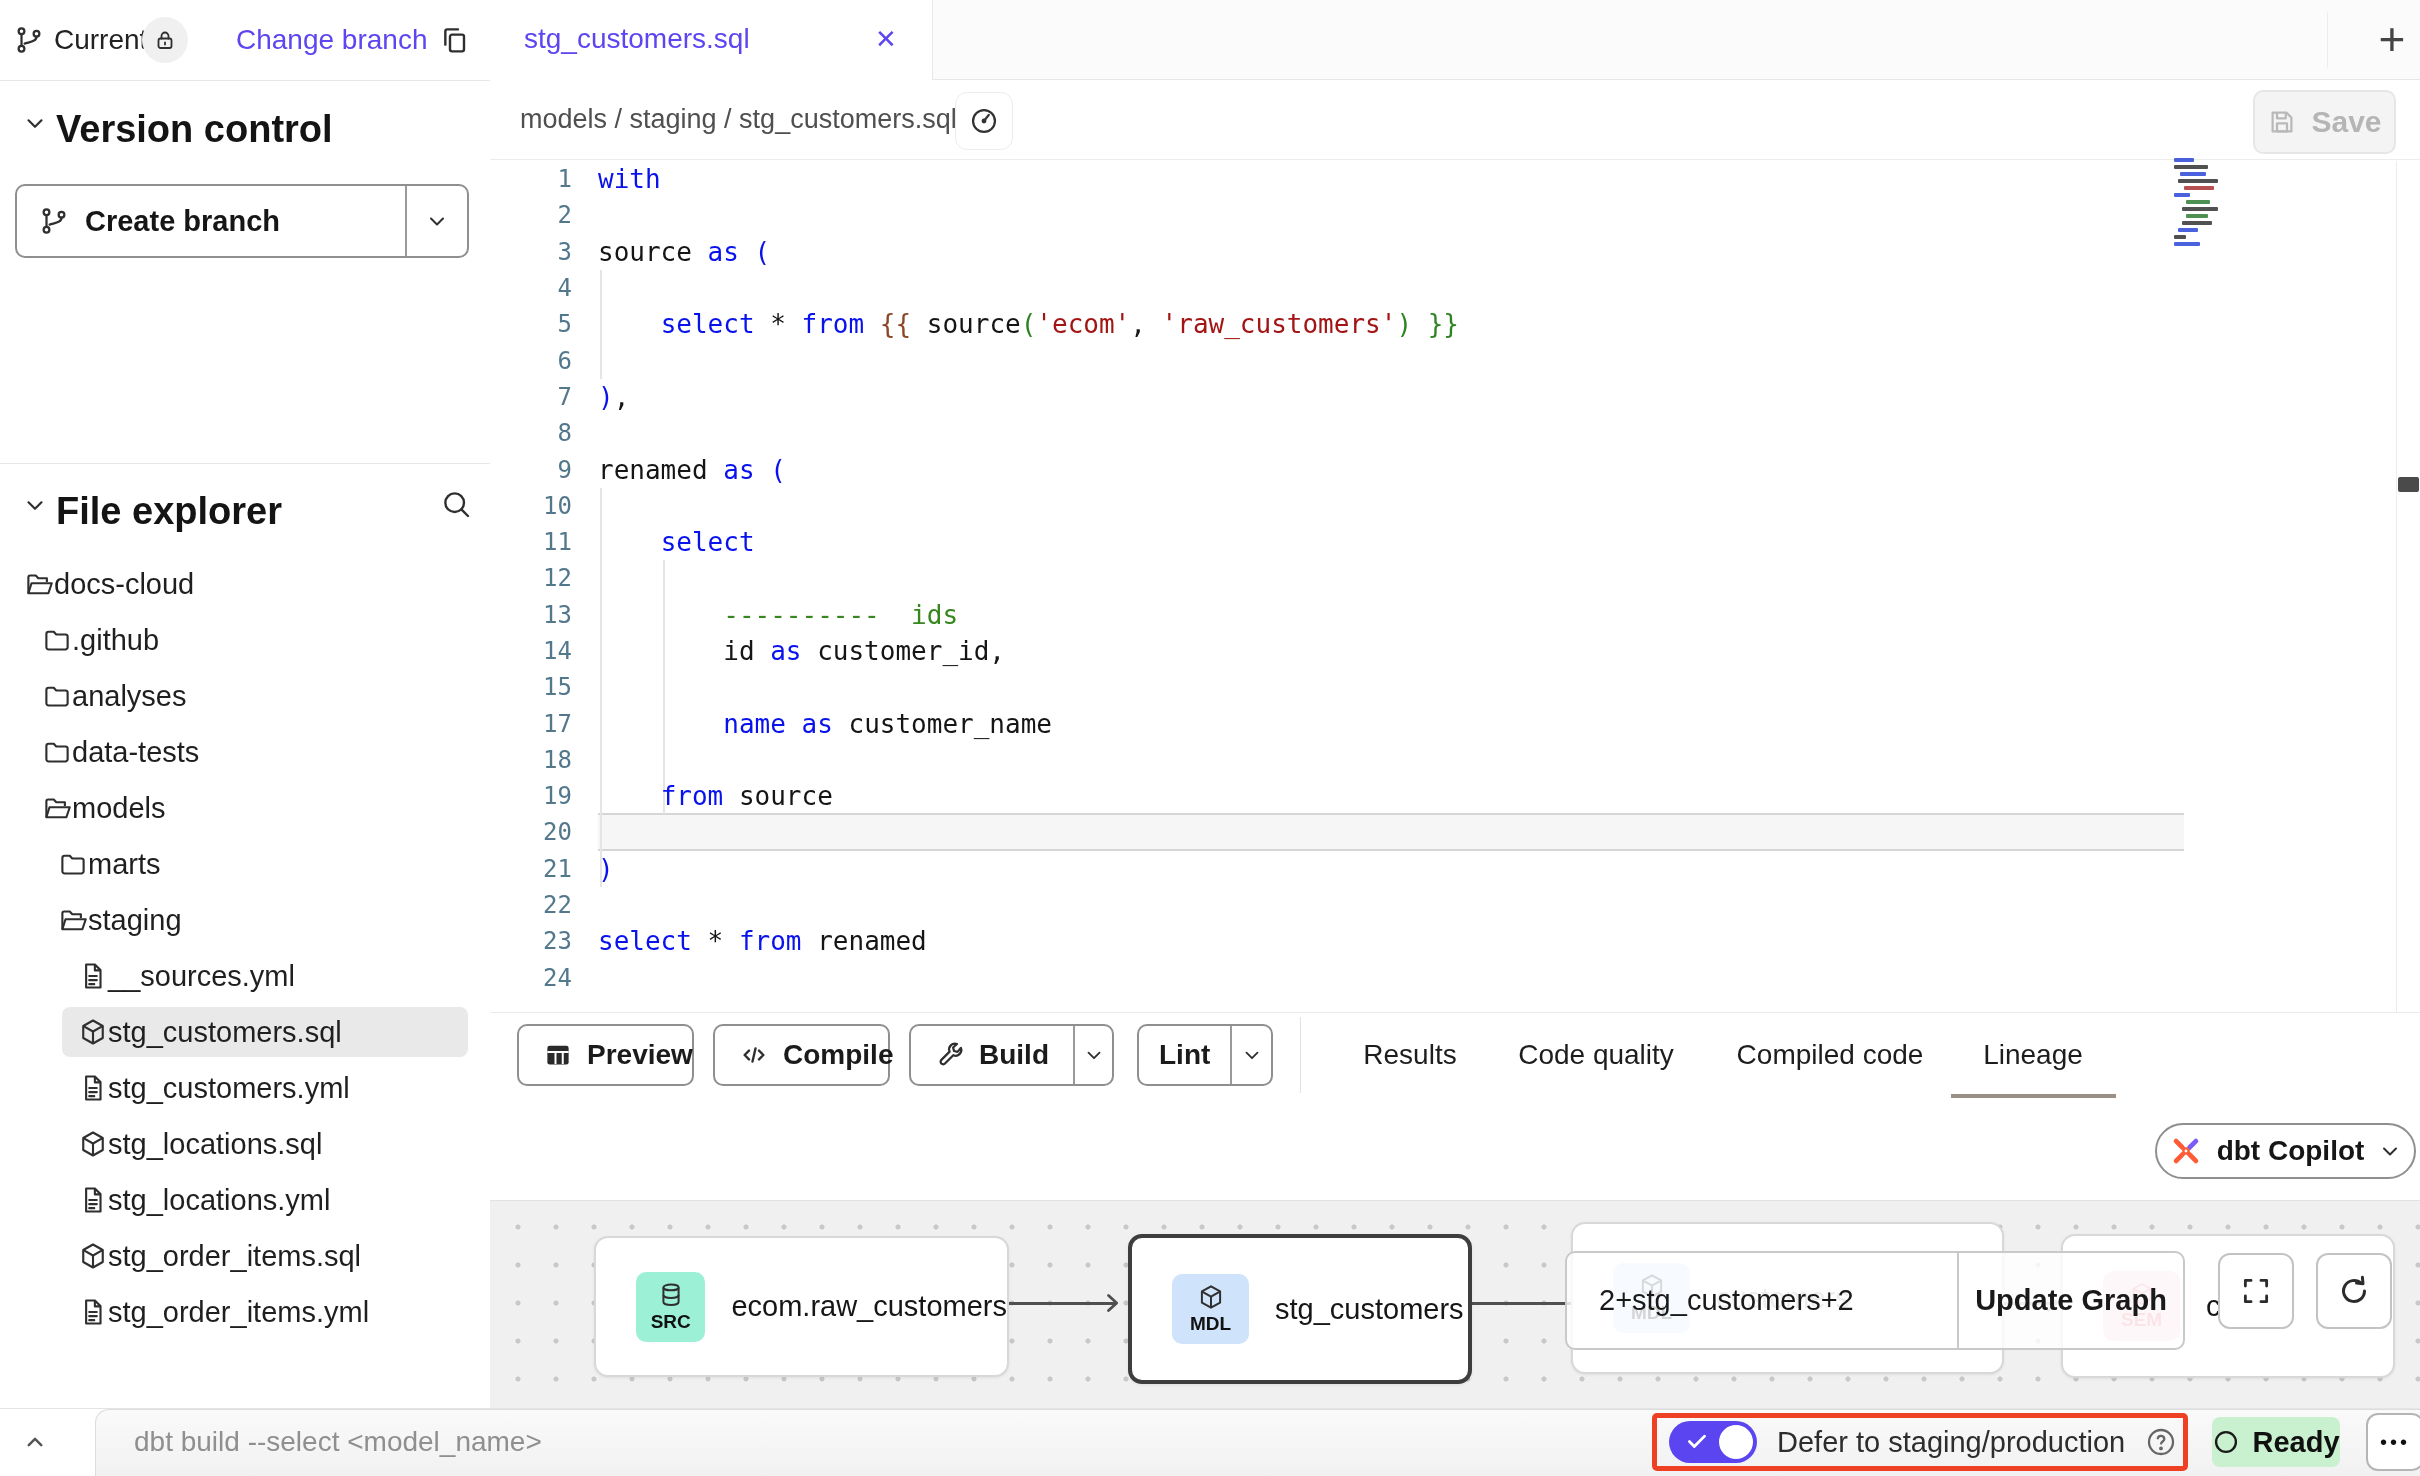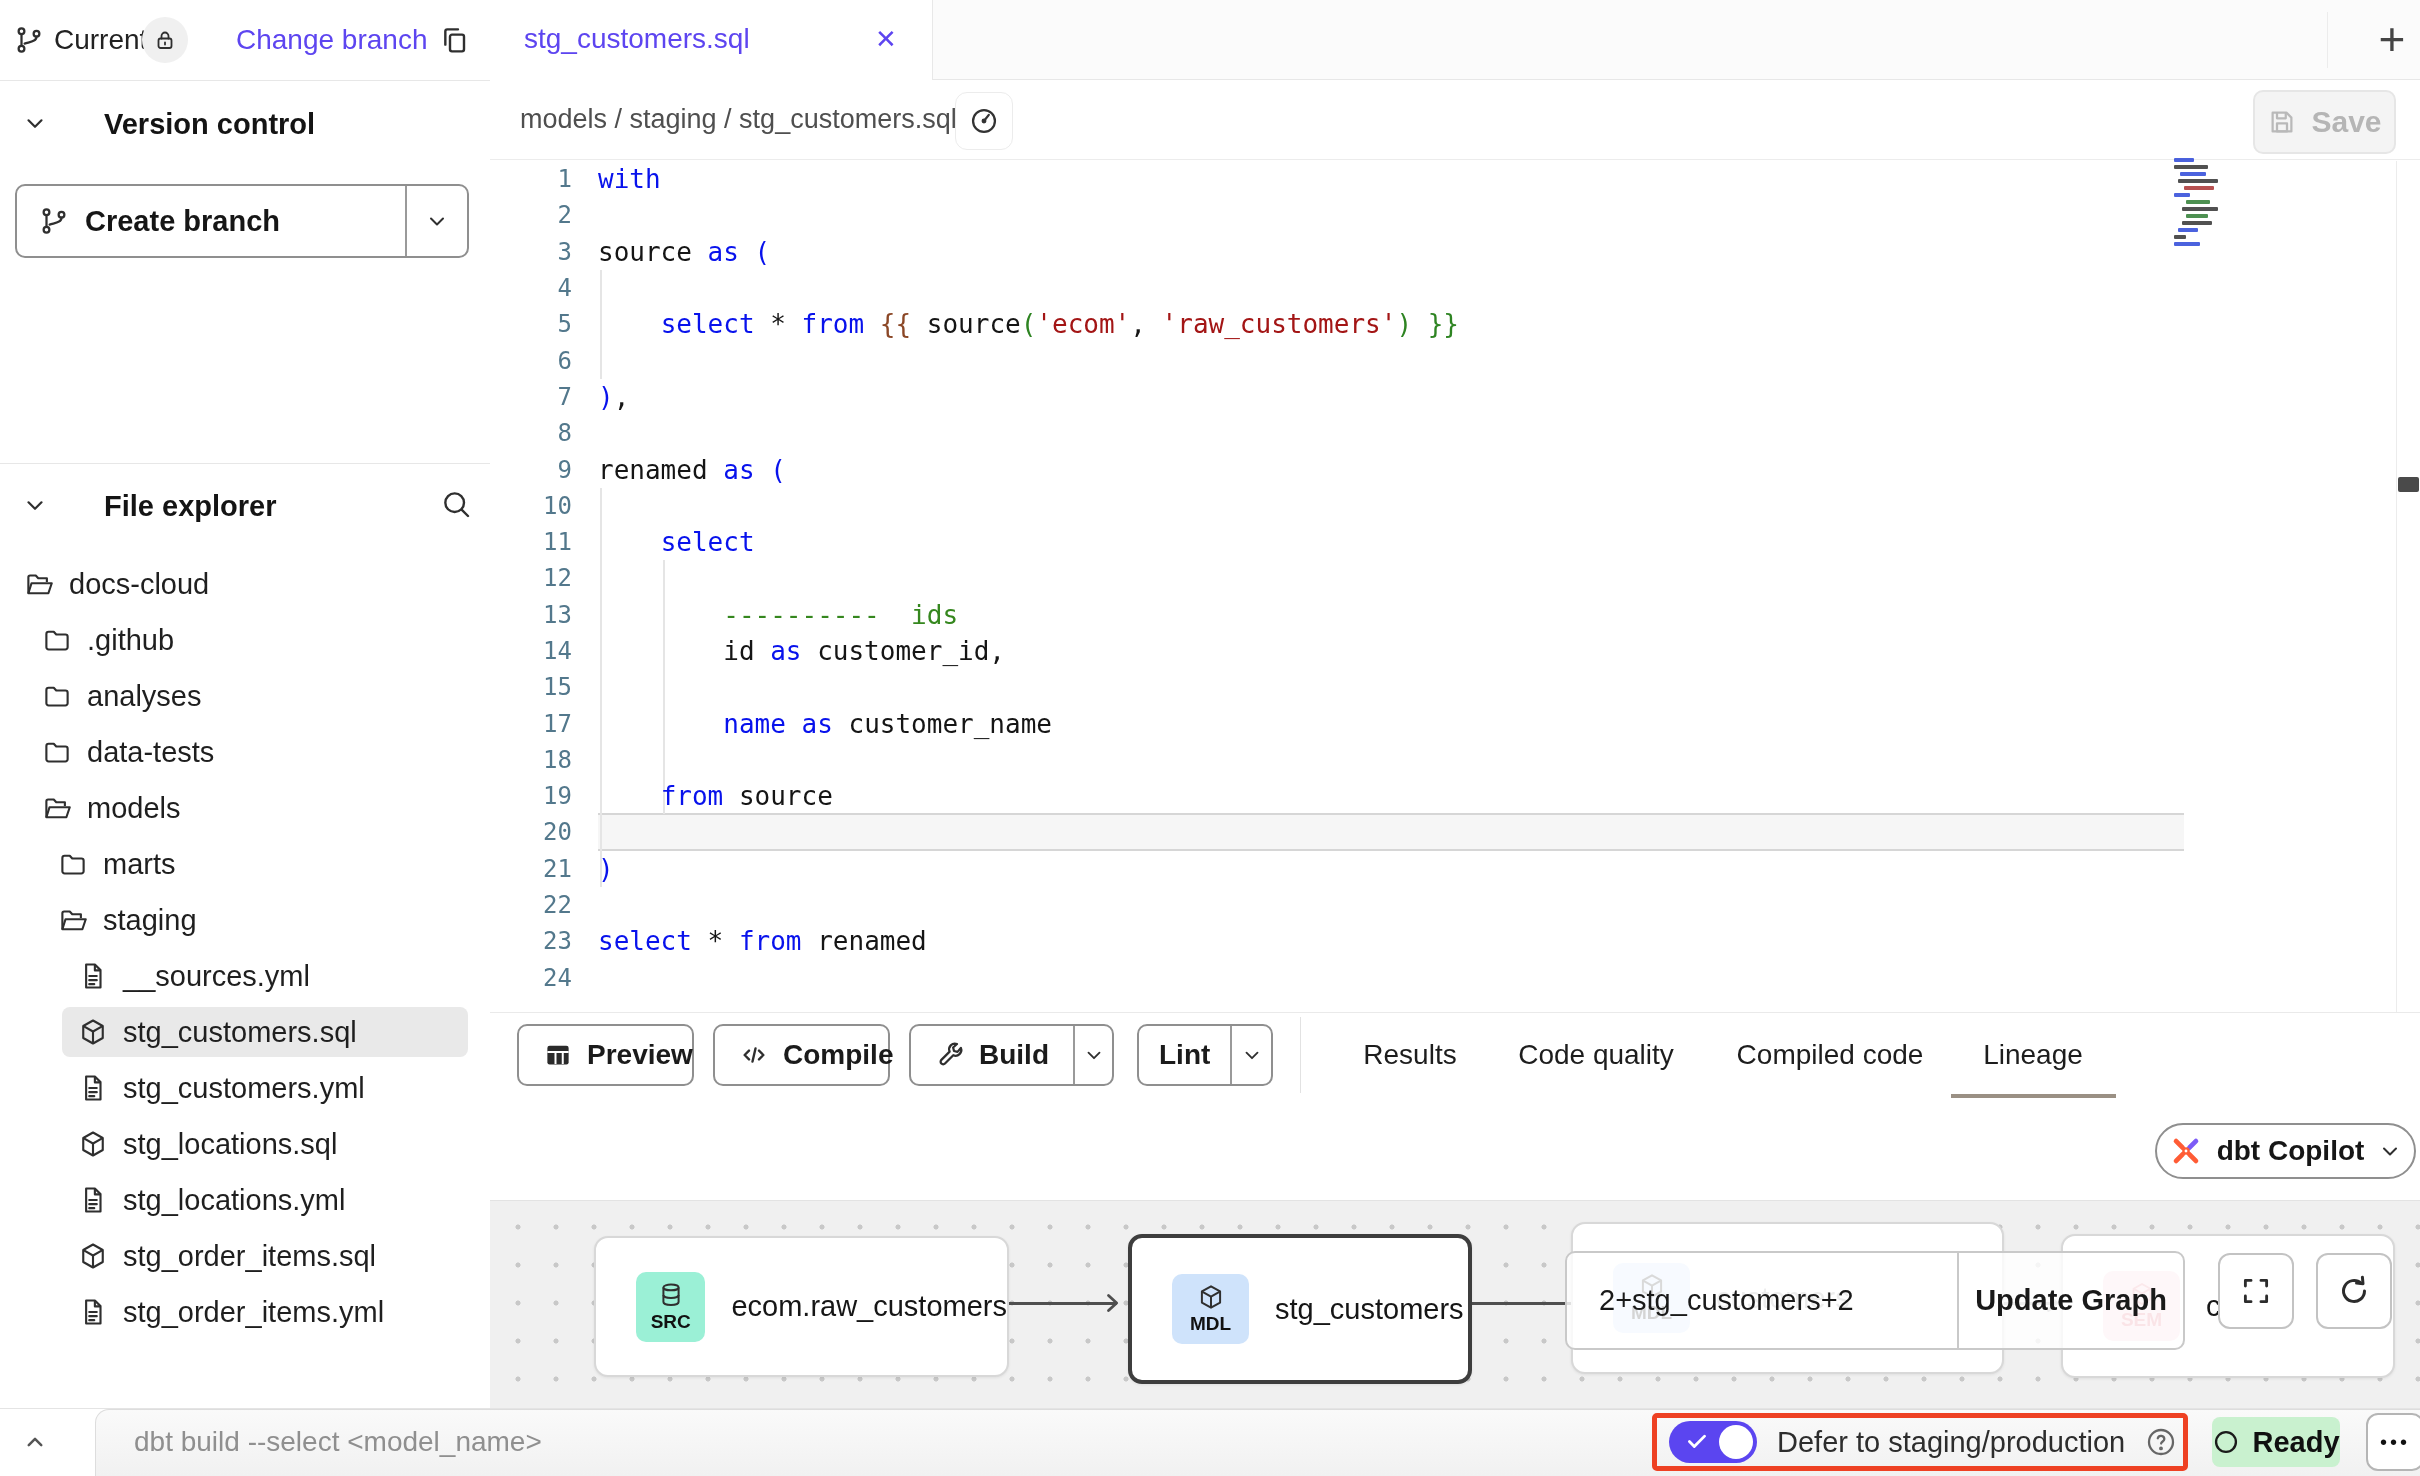--- a/index.html
+++ b/index.html
@@ -9,33 +9,33 @@
   svg{display:block;}
   .ico{color:#2f2f2f;}
 
   
   .sidebar{position:absolute;left:0;top:0;width:490px;height:1408px;background:#fff;border-right:1px solid #e3e3e3;}
   .branch-row{position:absolute;left:0;top:0;width:100%;height:80px;border-bottom:1px solid #e7e7e7;}
   .branch-label{position:absolute;left:54px;top:0;line-height:80px;font-size:28px;font-weight:500;color:#222;}
   .lock-badge{position:absolute;left:142px;top:17px;width:46px;height:46px;border-radius:50%;background:#f0f0f0;
               display:flex;align-items:center;justify-content:center;}
   .change-branch{position:absolute;left:236px;top:0;line-height:80px;font-size:28px;font-weight:500;color:#5d45f0;cursor:pointer;}
-  .sec-title{font-size:29px;font-weight:700;color:#141414;margin-left:48px;}
+  .sec-title{font-size:38px;font-weight:700;color:#141414;}
   .vc-chevron{position:absolute;left:22px;top:110px;}
   .vc-title{position:absolute;left:56px;top:108px;}
   .create-branch{position:absolute;left:15px;top:184px;width:450px;height:70px;border:2px solid #8f8f8f;border-radius:10px;
                  background:#fff;display:flex;align-items:center;}
   .cb-main{flex:1;display:flex;align-items:center;gap:16px;padding-left:22px;font-size:29px;font-weight:600;color:#161616;}
   .cb-split{width:60px;height:100%;border-left:2px solid #9a9a9a;display:flex;align-items:center;justify-content:center;}
   .fe-divider{position:absolute;left:0;top:463px;width:100%;border-top:1px solid #e7e7e7;}
   .fe-chevron{position:absolute;left:22px;top:492px;}
   .fe-title{position:absolute;left:56px;top:490px;}
   .fe-search{position:absolute;left:440px;top:488px;}
   .tree{position:absolute;left:0;top:556px;width:100%;}
-  .tree-row{position:relative;height:56px;display:flex;align-items:center;gap:15px;font-size:29px;color:#1f1f1f;}
+  .tree-row{position:relative;height:56px;display:flex;align-items:center;font-size:29px;color:#1f1f1f;}
   .tree-row.lvl0{padding-left:24px;} .tree-row.lvl1{padding-left:42px;}
   .tree-row.lvl2{padding-left:58px;} .tree-row.lvl3{padding-left:78px;}
   .tree-row.selected::before{content:'';position:absolute;left:62px;right:22px;top:3px;bottom:3px;background:#e9e9e9;border-radius:8px;}
   .tree-row .t-ic,.tree-row .t-lbl{position:relative;z-index:1;}
 
   
   .tabbar{position:absolute;left:490px;top:0;width:1930px;height:80px;background:#fbfbfb;border-bottom:1px solid #e7e7e7;box-sizing:border-box;}
   .tab-active{position:absolute;left:0;top:0;width:443px;height:80px;background:#fff;border-right:1px solid #e8e8e8;box-sizing:border-box;}
   .tab-title{position:absolute;left:34px;top:0;line-height:78px;font-size:28px;font-weight:500;color:#5d45f0;}
   .tab-close{position:absolute;left:385px;top:0;line-height:78px;font-size:26px;color:#5d45f0;cursor:pointer;}

